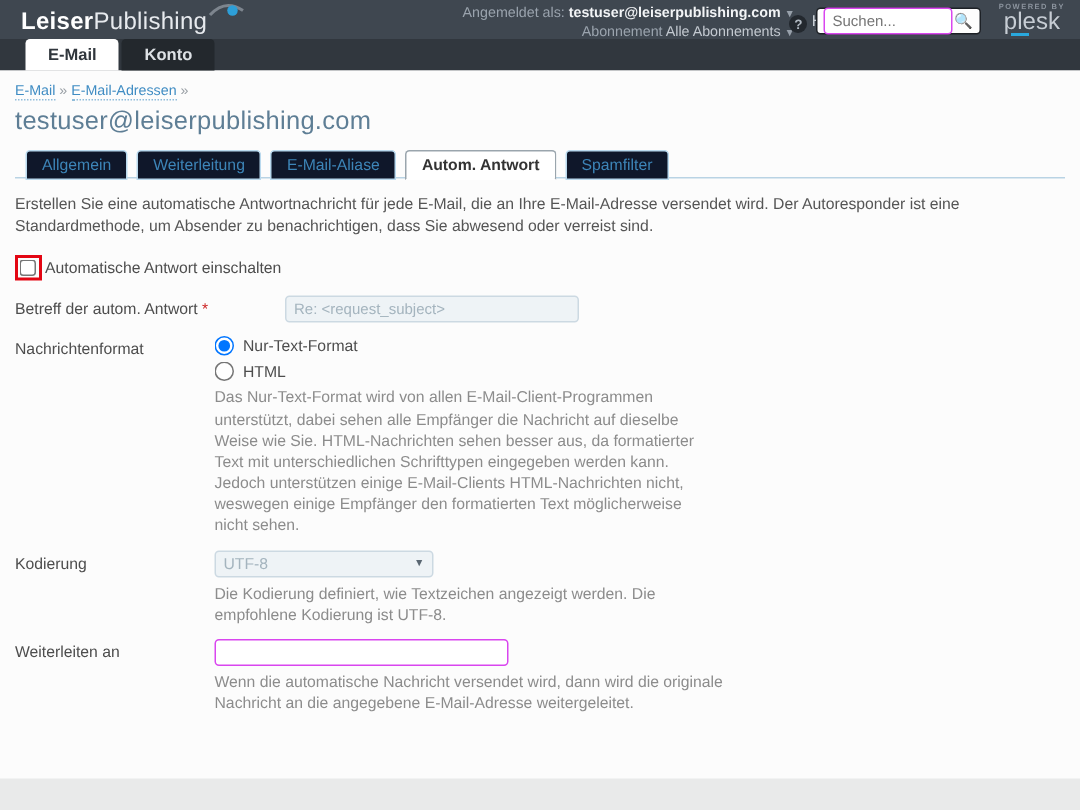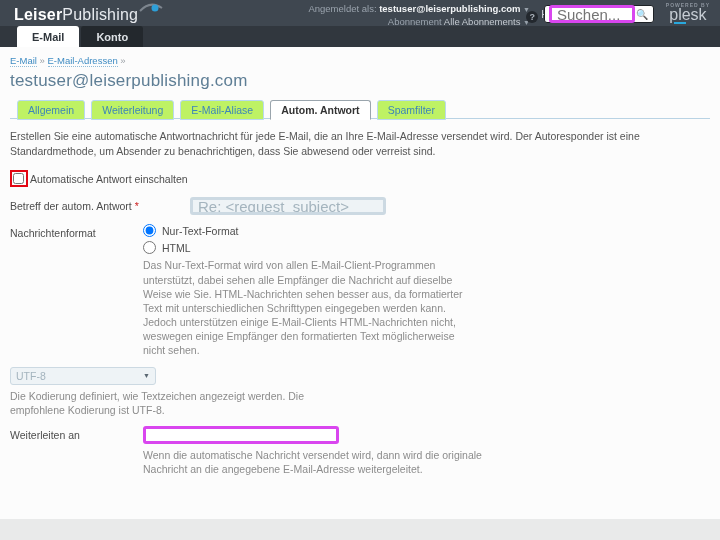--- a/index.html
+++ b/index.html
@@ -34,32 +34,32 @@
               border-radius:3px 3px 0 0; margin-right:2px; cursor:pointer; }
   .main-tab.active { background:#ffffff; color:#30363c; }
   .main-tab.inactive { background:#23282d; color:#dde1e5; }
   
   .panel { background:#fcfcfc; height:472px; padding:8px 10px 0 10px; }
   .breadcrumb { font-size:9.5px; color:#9aa0a6; }
   .breadcrumb a { color:#3f8cc3; text-decoration:none; border-bottom:1px dotted #8fbcd9; cursor:pointer; }
   .page-title { font-size:17px; color:#5e7e95; margin-top:5px; font-weight:normal; letter-spacing:.2px; }
   .subtabs { margin-top:9px; border-bottom:1px solid #b9d3e4; padding-left:7px; height:19px; }
   .subtab { display:inline-block; position:relative; top:0; padding:3px 10px 3px 10px; font-size:10.5px; color:#3d85b8;
-            background:#bef264; border:1px solid #b9d9ee; border-radius:3px 3px 0 0; margin-right:3px; cursor:pointer; }
+            background:#0f172a; border:1px solid #b9d9ee; border-radius:3px 3px 0 0; margin-right:3px; cursor:pointer; }
   .subtab.active { background:#ffffff; color:#333; font-weight:bold; border-color:#9aa5ad; border-bottom-color:#ffffff; }
   .intro { margin-top:10px; font-size:10.5px; color:#555; line-height:1.4; width:700px; }
   
   .frm { margin-top:10px; }
   .row { display:flex; margin-bottom:9px; }
   .lbl { width:133px; flex:none; font-size:10.5px; color:#4d4d4d; line-height:1.3; padding-top:3px; }
   .fld { flex:1; }
   .req { color:#cc2222; }
   .help { font-size:10.5px; color:#8c8c8c; line-height:1.35; margin-top:4px; }
-  input[type=text] { height:18px; border:3px solid #d946ef; border-radius:3px; background:#fff; color:#555;
-                     font-size:15px; padding:0 5px; font-family:"Liberation Sans",sans-serif; }
+  input[type=text] { height:18px; border:1px solid #d946ef; border-radius:3px; background:#fff; color:#555;
+                     font-size:10px; padding:0 5px; font-family:"Liberation Sans",sans-serif; }
   input[type=text]:disabled, .dis { background:#eef3f6 !important; color:#a4b4be !important; border-color:#ccd9e2 !important;margin-left:47px; }
   .chkrow { display:flex; align-items:center; margin:12px 0 10px 0; }
   .red-annot { display:inline-block; border:2px solid #e30613; padding:1px 2px 1px 1px; line-height:0; margin-right:2px; }
   .chk { width:11px; height:11px; }
   .radio-line { display:flex; align-items:center; margin-bottom:4px; font-size:10.5px; color:#4d4d4d; }
   .radio-line input { margin-right:6px; }
   .fake-select { display:inline-flex; align-items:center; justify-content:space-between; height:18px;
                  border:1px solid #ccd9e2; border-radius:3px; background:#eef3f6; color:#a4b4be;
                  font-size:10.5px; padding:0 5px; cursor:default; }
   .fake-select .arrow { font-size:7px; color:#5a6772; margin-left:6px; }
@@ -159,20 +159,21 @@
         </label>
         <label class="radio-line">
           <input type="radio" name="fmt" style="">
           <span>HTML</span>
         </label>
         <div class="help" style="width:332px;">Das Nur-Text-Format wird von allen E-Mail-Client-Programmen unterstützt, dabei sehen alle Empfänger die Nachricht auf dieselbe Weise wie Sie. HTML-Nachrichten sehen besser aus, da formatierter Text mit unterschiedlichen Schrifttypen eingegeben werden kann. Jedoch unterstützen einige E-Mail-Clients HTML-Nachrichten nicht, weswegen einige Empfänger den formatierten Text möglicherweise nicht sehen.</div>
       </div>
     </div>
 
     <div class="row">
+      <div class="lbl">Kodierung</div>
       <div class="fld">
         <div class="fake-select" style="width:146px;">
           <span>UTF-8</span>
           <span class="arrow">▼</span>
         </div>
         <div class="help" style="width:335px;">Die Kodierung definiert, wie Textzeichen angezeigt werden. Die empfohlene Kodierung ist UTF-8.</div>
       </div>
     </div>
 
 

